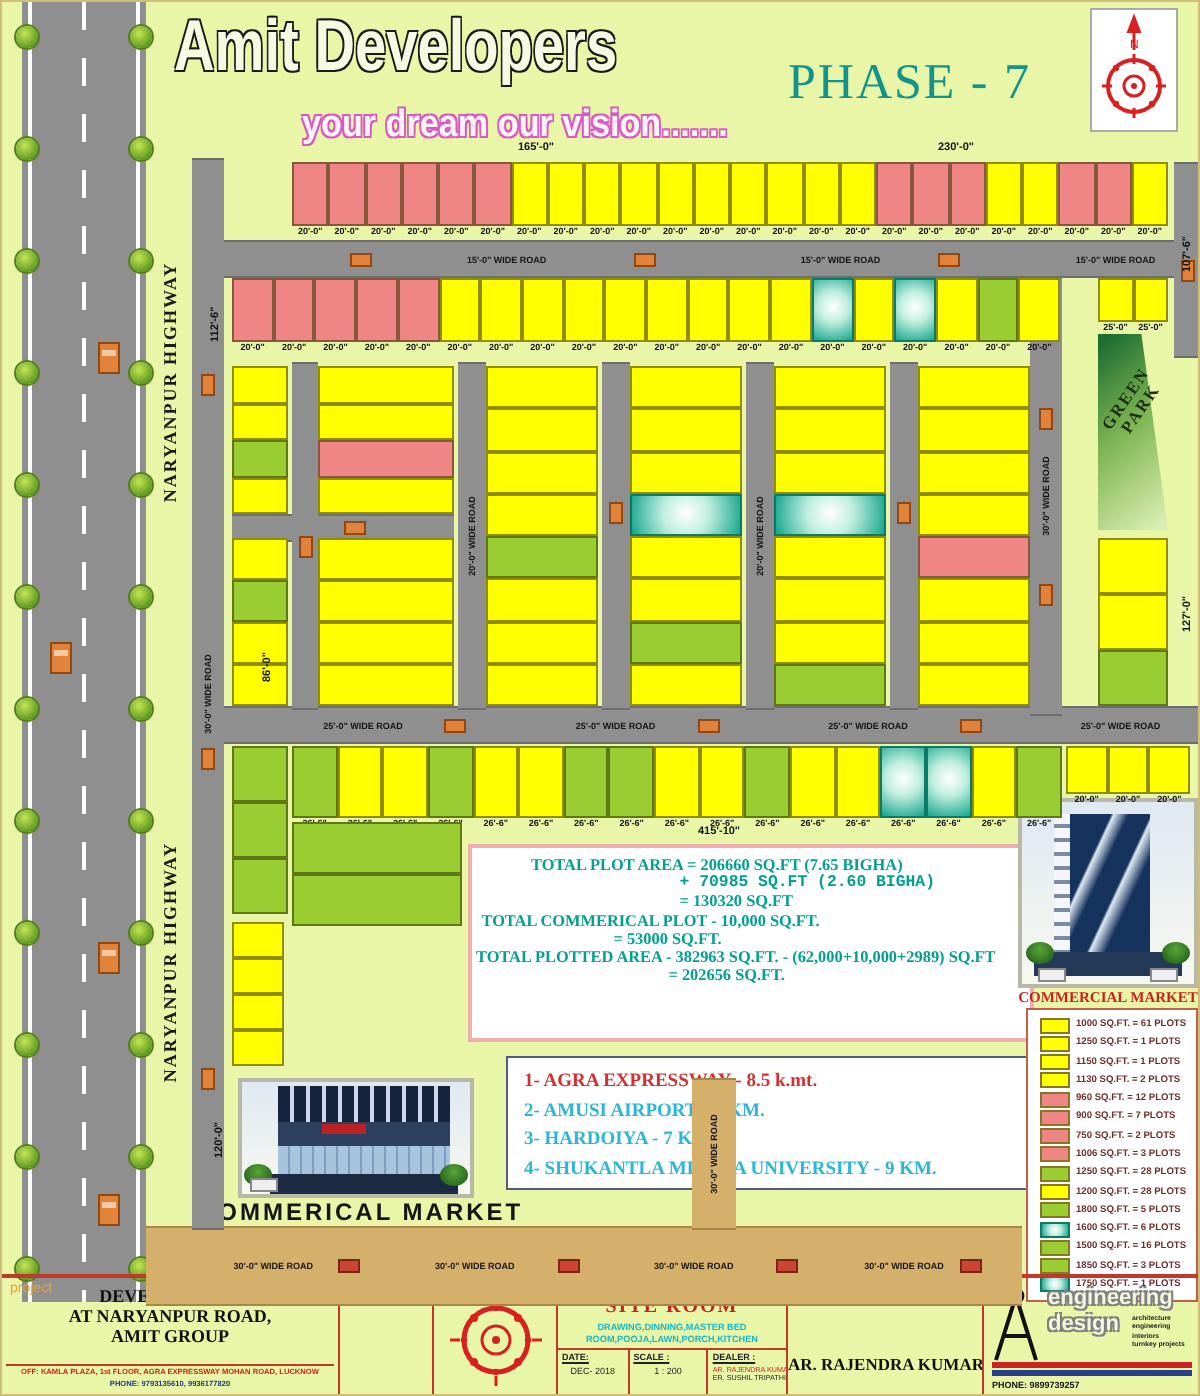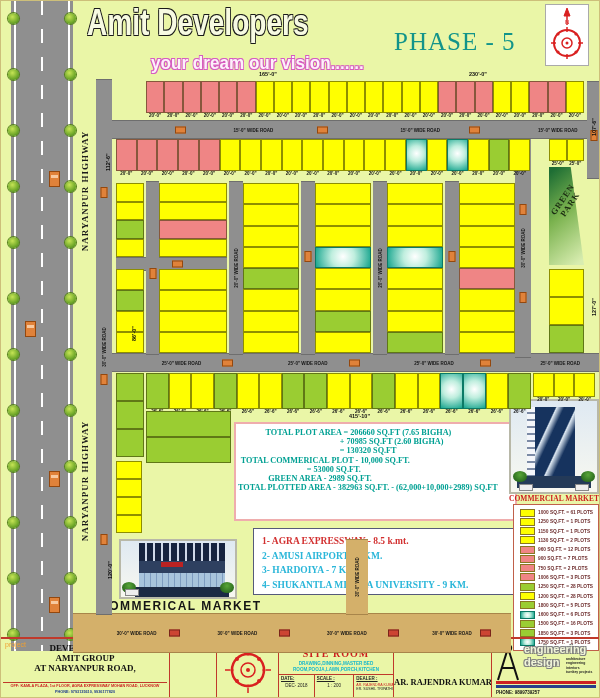--- a/index.html
+++ b/index.html
@@ -151,21 +151,21 @@
       <span class="tree" style="position: absolute; left: 54px; top: 572px;"></span>
       <span class="tree" style="position: absolute; left: 54px; top: 628px;"></span>
       <span class="vcar" style="position: absolute; left: 38px; top: 170px;"></span>
       <span class="vcar" style="position: absolute; left: 14px; top: 320px;"></span>
       <span class="vcar" style="position: absolute; left: 38px; top: 470px;"></span>
       <span class="vcar" style="position: absolute; left: 38px; top: 596px;"></span>
     </div>
 
   <div id="brand" class="abs">Amit Developers</div>
   <div id="tagline" class="abs">your dream our vision.......</div>
-  <div id="phase" class="abs">PHASE - 5</div>
+  <div id="phase" class="abs">PHASE - 7</div>
   <div id="compass-top" class="abs">
     <svg width="42" height="60" viewBox="0 0 42 60">
       <g stroke="#d92020" fill="#d92020">
         <polygon points="21,3 24,11 18,11"></polygon>
         <line x1="21" y1="9" x2="21" y2="20" stroke-width="1.5"></line>
         <text x="19" y="19" font-size="6" stroke="none">N</text>
         <circle cx="21" cy="38" r="13" fill="none" stroke-width="2"></circle>
         <circle cx="21" cy="38" r="5" fill="none" stroke-width="1.5"></circle>
         <circle cx="21" cy="38" r="1.5" stroke="none"></circle>
         <g stroke-width="1.5">
@@ -185,26 +185,26 @@
   </div>
 
   <div id="green-park" class="abs"></div>
   <div id="gp-text" class="abs" style="left:548px;top:192px">
     <div>GREEN</div>
     <div>PARK</div>
   </div>
 
   <div id="area-box" class="abs">
       <div style="padding-left: 10%;">TOTAL PLOT AREA =  206660 SQ.FT (7.65 BIGHA)</div>
-      <div style="padding-left: 37%;">+ 70985 SQ.FT (2.60 BIGHA)</div>
+      <div style="padding-left: 37%; font-family: Liberation Mono, monospace;">+ 70985 SQ.FT (2.60 BIGHA)</div>
       <div style="padding-left: 37%;">= 130320 SQ.FT</div>
       <div style="padding-left: 1%;">TOTAL COMMERICAL PLOT -  10,000 SQ.FT.</div>
       <div style="padding-left: 25%;">= 53000 SQ.FT.</div>
-      <div style="padding-left: 11%;">GREEN AREA -  2989 SQ.FT.</div>
       <div style="padding-left: 0%;">TOTAL PLOTTED AREA - 382963 SQ.FT. -  (62,000+10,000+2989)  SQ.FT</div>
+      <div style="padding-left: 35%;">= 202656 SQ.FT.</div>
     </div>
 
   <div id="dist-box" class="abs">
       <div class="red">1- AGRA EXPRESSWAY - 8.5 k.mt.</div>
       <div class="cyan">2- AMUSI AIRPORT - 8 KM.</div>
       <div class="cyan">3- HARDOIYA - 7 KM.</div>
       <div class="cyan">4- SHUKANTLA MISHRA UNIVERSITY - 9 KM.</div>
     </div>
 
   <div id="bldg-right" class="bldg">
@@ -291,22 +291,22 @@
         <span class="sw T"></span>
         <span class="txt">1750 SQ.FT. = 1 PLOTS</span>
       </div>
     </div>
 
   <div id="tb" class="abs">
     <div class="tb-cell" style="left:0;width:168px;border-left:none">
       <span id="tb-project">project</span>
       <div id="dev-lines">
           <div>DEVELOPED BY</div>
+          <div>AT  NARYANPUR ROAD,</div>
           <div>AMIT GROUP</div>
-          <div>AT  NARYANPUR ROAD,</div>
         </div>
       <div id="tb-office">OFF:  KAMLA PLAZA, 1st FLOOR, AGRA EXPRESSWAY MOHAN ROAD, LUCKNOW</div>
       <div id="tb-phone1">PHONE:  9793135610, 9936177820</div>
     </div>
     <div class="tb-cell" style="left:168px;width:47px"></div>
     <div class="tb-cell" style="left:215px;width:62px">
       <span id="tb-north-lbl">NORTH</span>
       <svg width="62" height="60" viewBox="0 0 62 60">
         <g stroke="#d92020" fill="#d92020">
           <circle cx="31" cy="31" r="16" fill="none" stroke-width="2.5"></circle>

